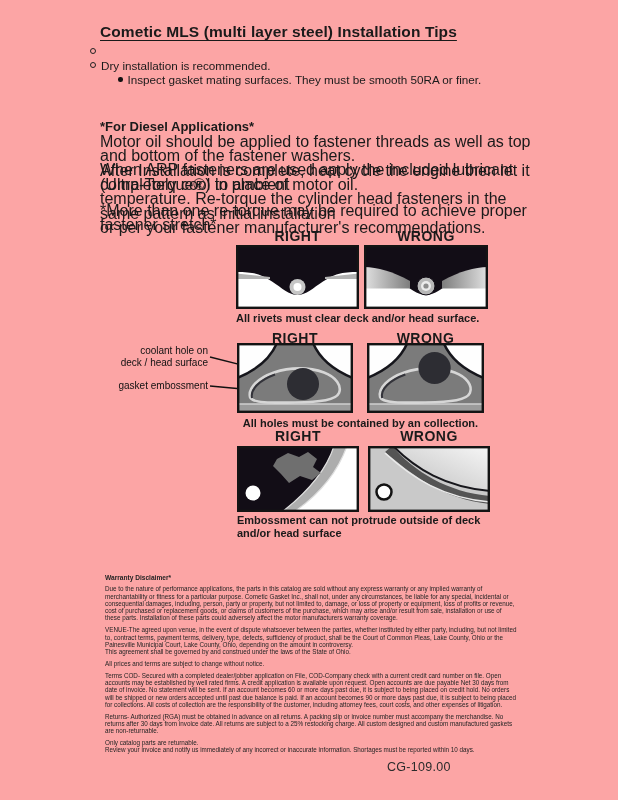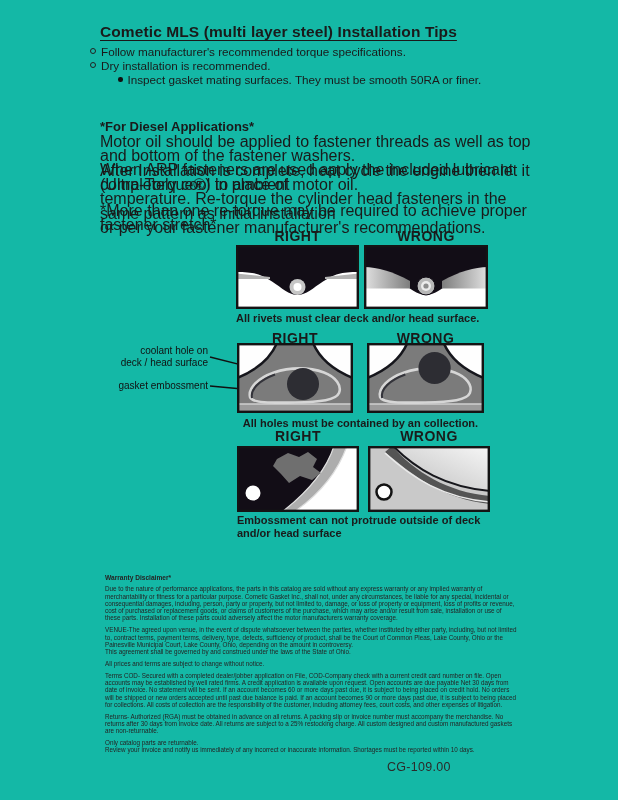--- a/index.html
+++ b/index.html
@@ -1,16 +1,16 @@
 <!DOCTYPE html>
 <html><head>
 <meta charset="utf-8">
 <style>
   html,body{margin:0;padding:0;background:#ffffff;}
-  .page{position:relative;width:618px;height:800px;background:#14b8a6;overflow:hidden;
+  .page{position:relative;width:618px;height:800px;background:#fca5a5;overflow:hidden;
         font-family:"Liberation Sans",sans-serif;color:#1a1a1a;}
   .abs{position:absolute;}
   .title{left:100px;top:23px;font-size:15.5px;font-weight:bold;
          text-decoration:underline;text-underline-offset:3px;letter-spacing:.1px;}
   .bullets{left:90px;top:45px;font-size:11.7px;line-height:13.8px;}
   .b-row{white-space:nowrap;}
   .b-sub{padding-left:28px;}
   .b-open{display:inline-block;width:4px;height:4px;border:1px solid #222;border-radius:50%;
           margin-right:5px;vertical-align:2px;}
   .b-fill{display:inline-block;width:4.5px;height:4.5px;background:#111;border-radius:50%;
@@ -33,21 +33,21 @@
   .footer-code{left:387px;top:760px;font-size:12.5px;color:#2b2b2b;letter-spacing:.3px;}
 </style>
 </head>
 <body>
 
 <div class="page">
 
   <div class="abs title">Cometic MLS (multi layer steel) Installation Tips</div>
 
   <div class="abs bullets">
-    <div class="b-row"><span class="b-open"></span><span>Follow manufacturer's recommended torque specifications.</span></div>
+    <div class="b-row"><span class="b-open"></span></div>
     <div class="b-row"><span class="b-open"></span><span>Dry installation is recommended.</span></div>
     <div class="b-row b-sub"><span class="b-fill"></span><span>Inspect gasket mating surfaces.  They must be smooth 50RA or finer.</span></div>
   </div>
 
   <div class="abs diesel-h">*For Diesel Applications*</div>
   <div class="abs bodyp p1">Motor oil should be applied to fastener threads as well as top and bottom of the fastener washers.
 When ARP fasteners are used apply the included lubricant (Ultra-Torque®) in place of motor oil.</div>
   <div class="abs bodyp p2">After Installation is complete, heat cycle the engine then let it completely cool to ambient
 temperature. Re-torque the cylinder head fasteners in the same pattern as initial installation
 or per your fastener manufacturer's recommendations.</div>

